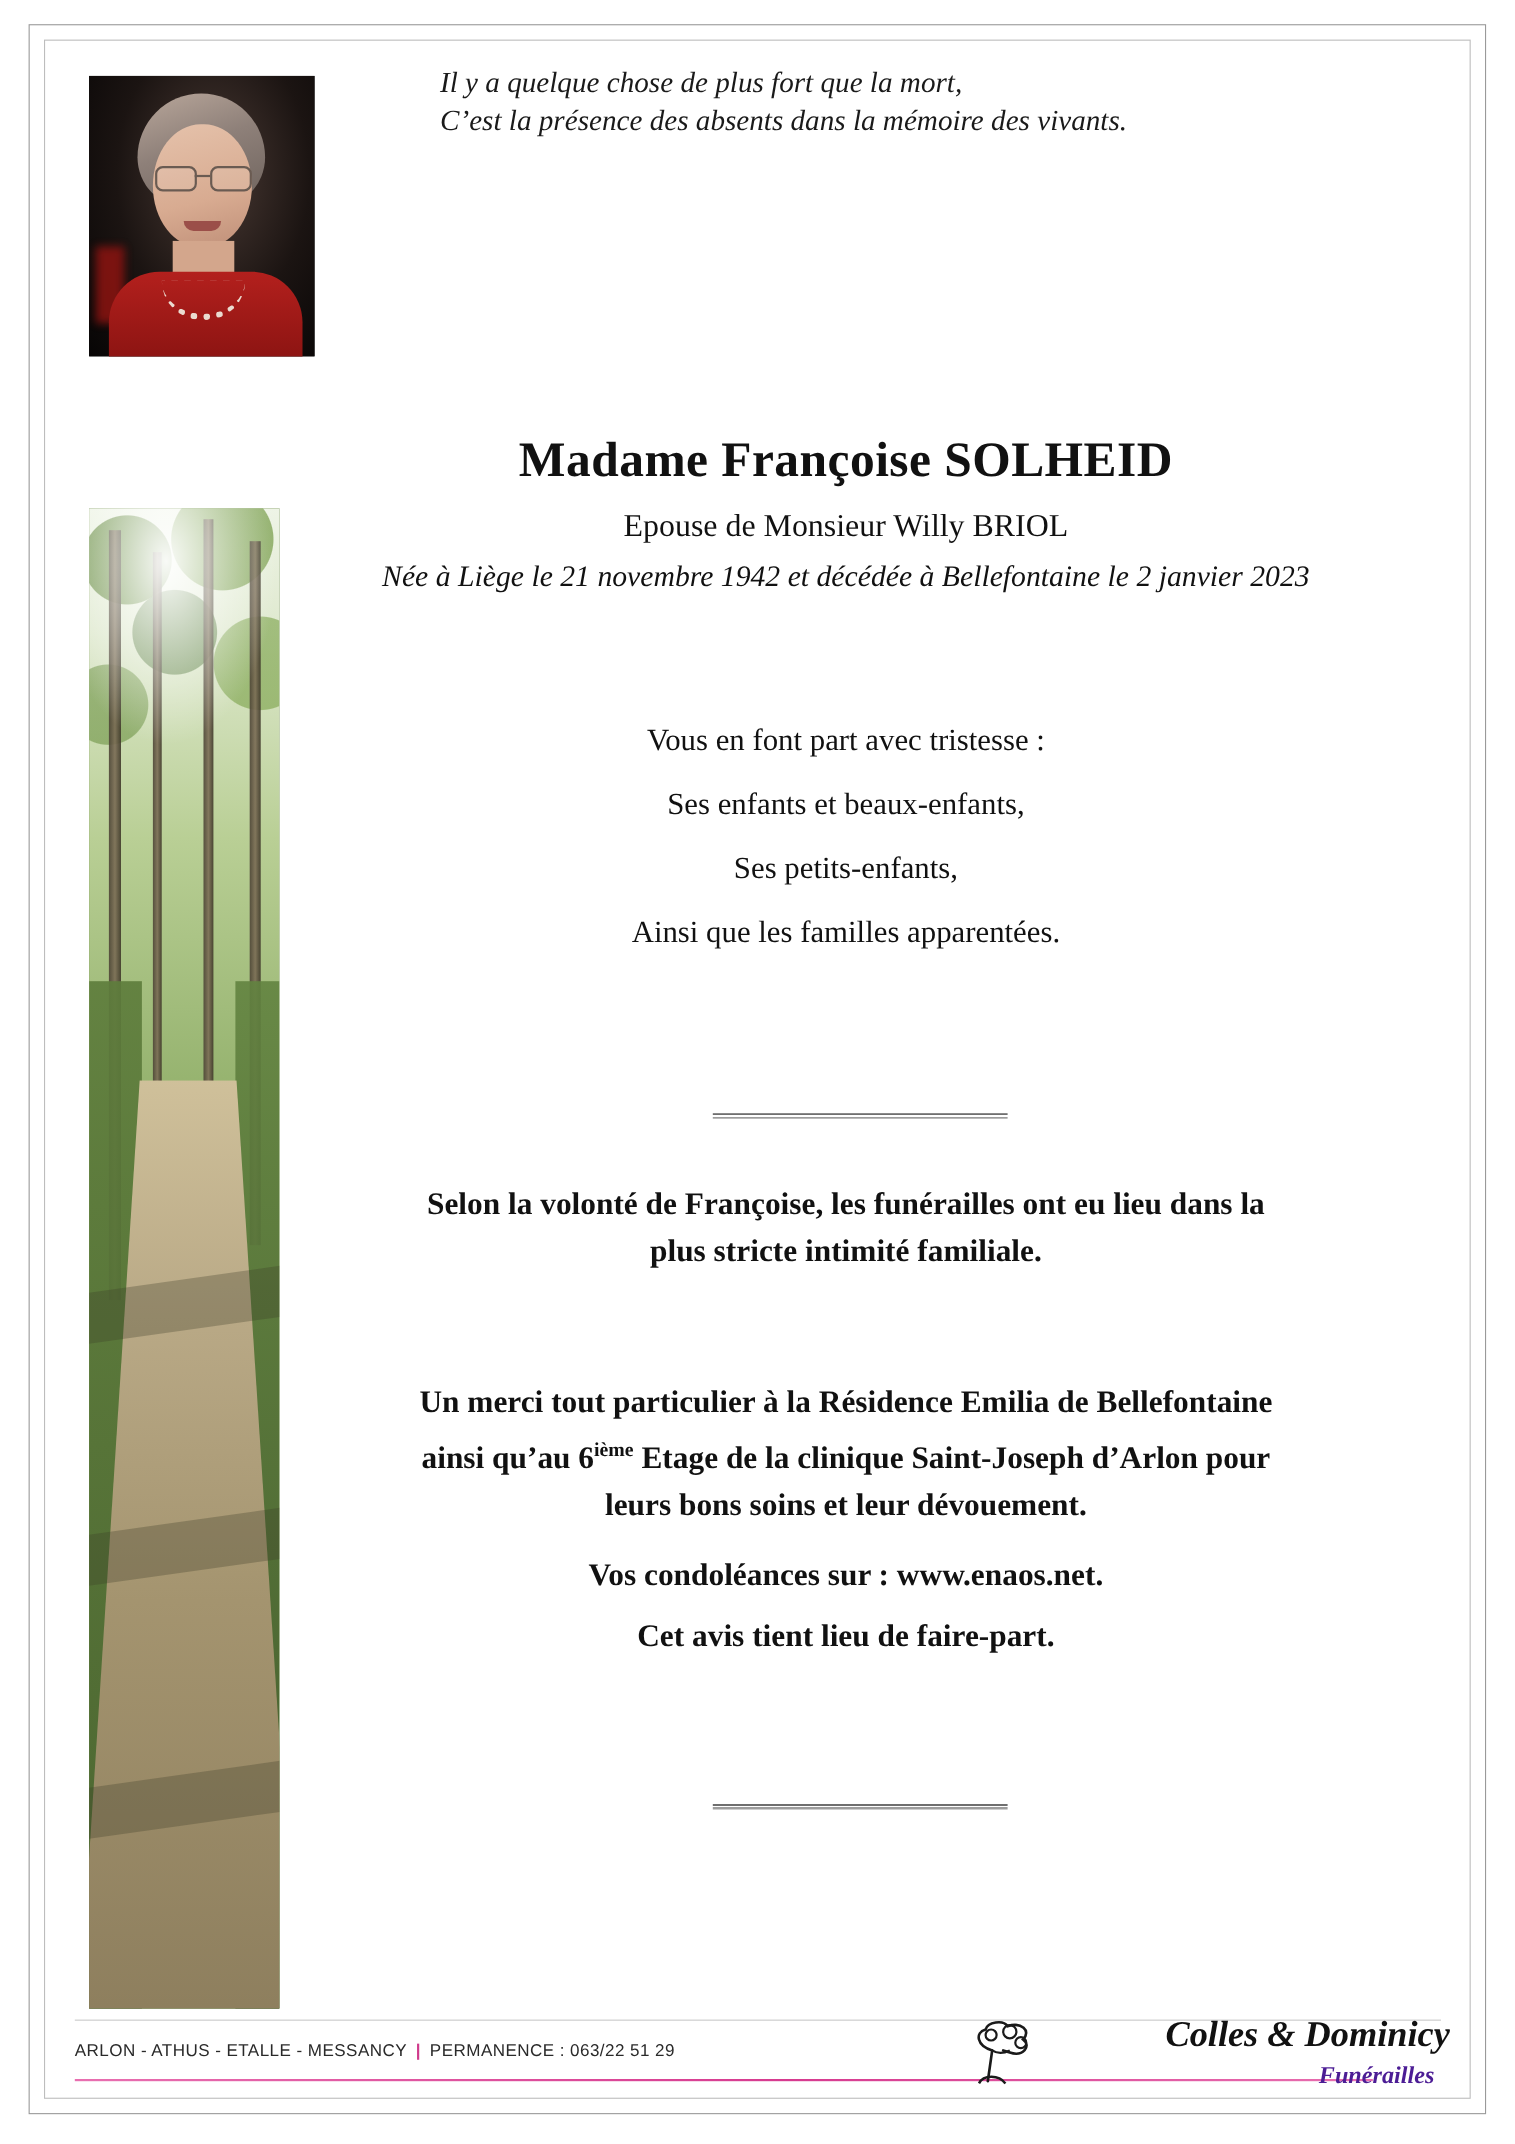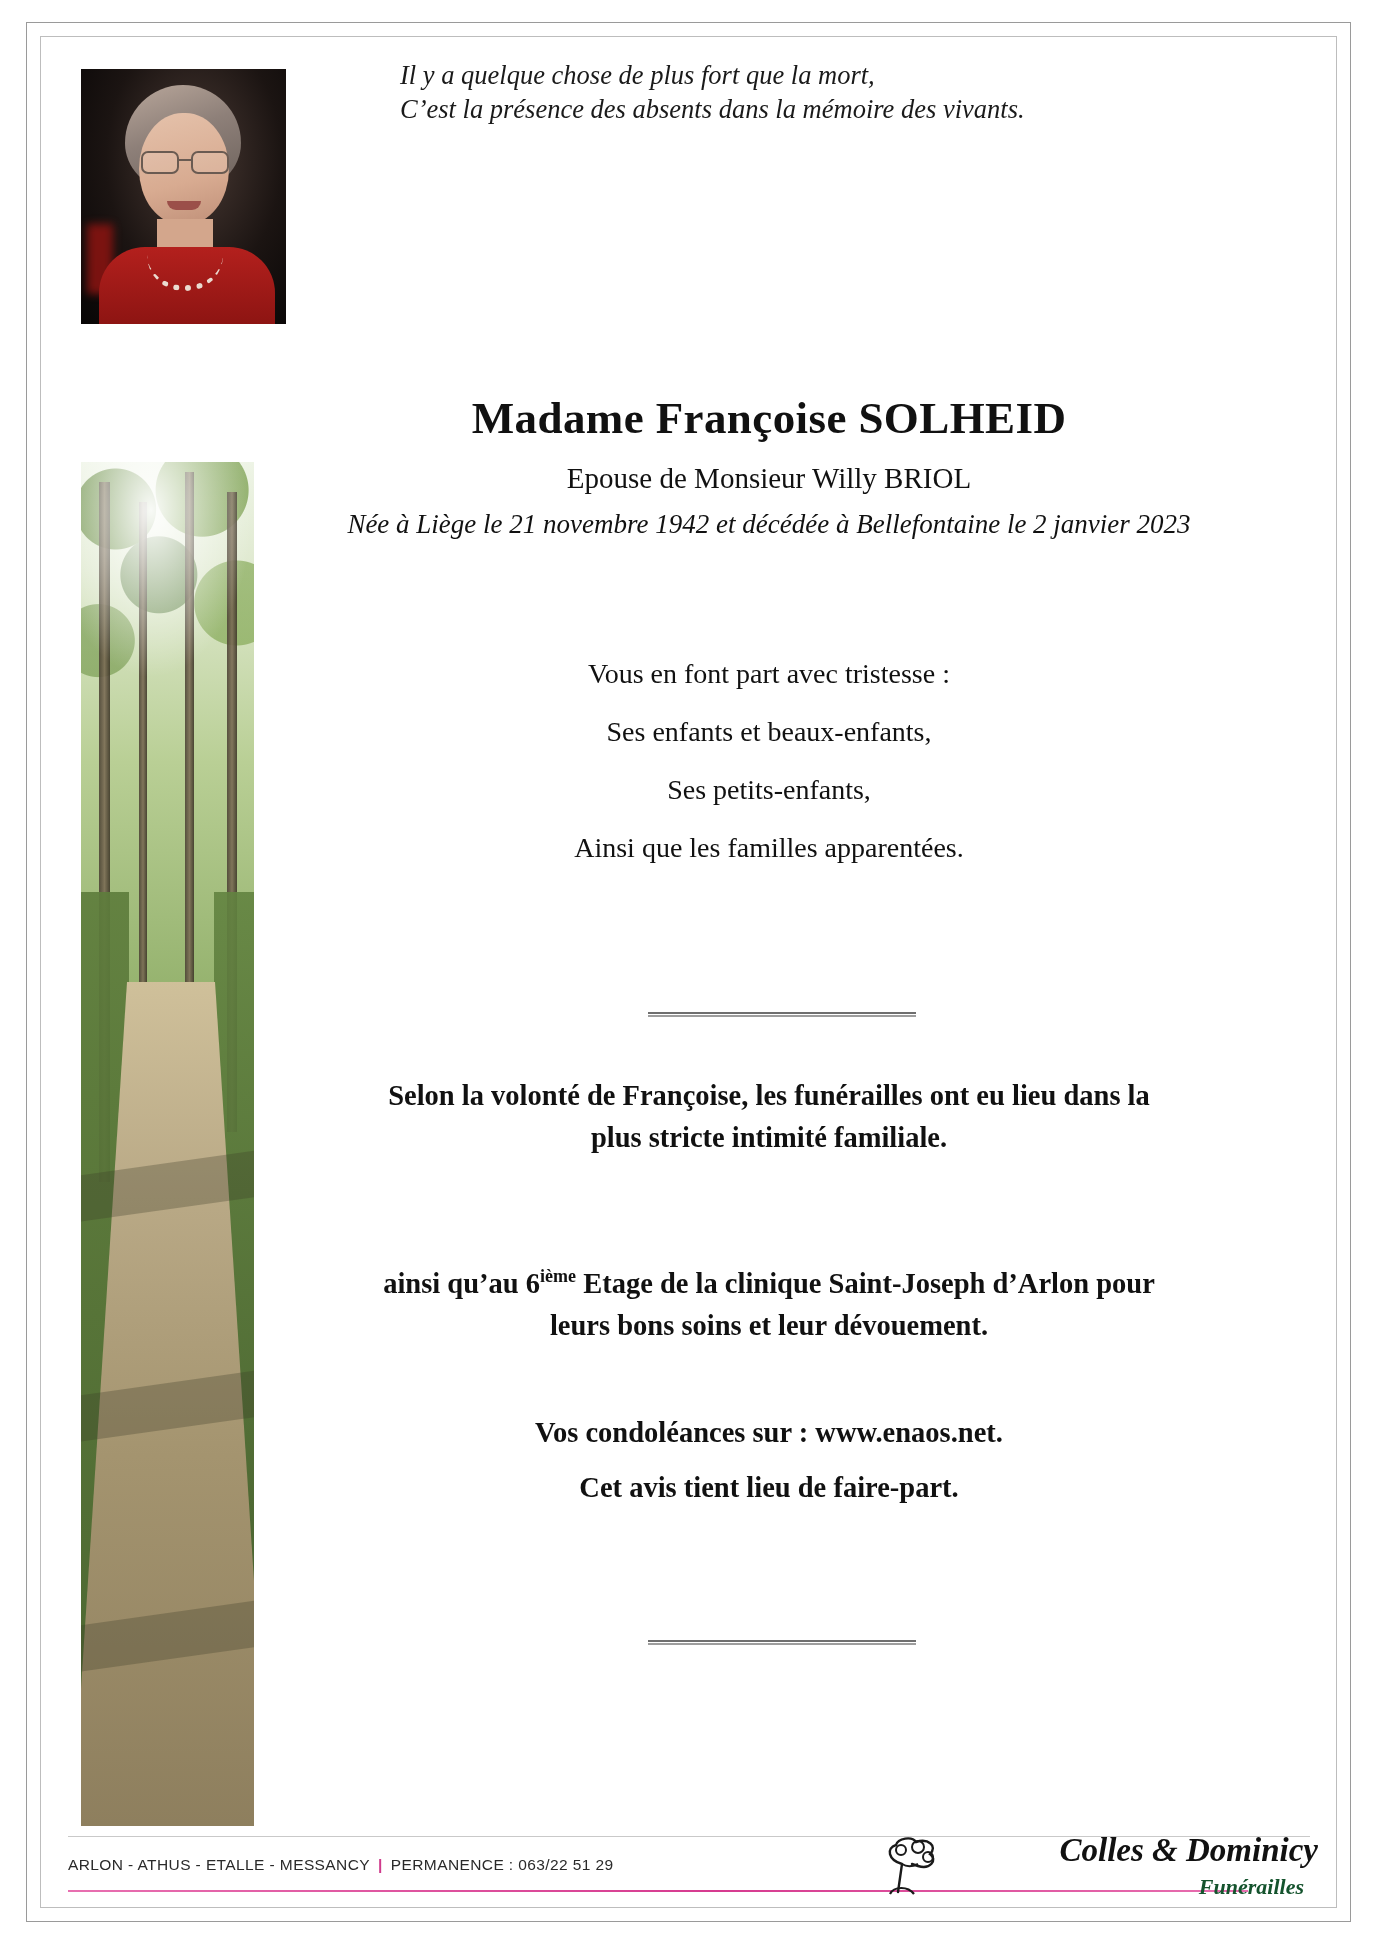--- a/index.html
+++ b/index.html
@@ -372,21 +372,21 @@
     white-space: nowrap;
   }
   .brand-sub {
     position: absolute;
     right: 14px;
     top: 42px;
     font-family: "Liberation Serif", serif;
     font-style: italic;
     font-weight: bold;
     font-size: 22px;
-    color: #14532d;
+    color: #4c1d95;
     white-space: nowrap;
   }
   .brand-tree {
     position: absolute;
     left: 10px;
     top: 2px;
     width: 86px;
     height: 74px;
   }
 </style>
@@ -449,20 +449,21 @@
     </div>
 
     <div class="divider d1"></div>
 
     <div class="bold-block b1">
       <div>Selon la volonté de Françoise, les funérailles ont eu lieu dans la</div>
       <div>plus stricte intimité familiale.</div>
     </div>
 
     <div class="bold-block b2">
+      <div>Un merci tout particulier à la Résidence Emilia de Bellefontaine</div>
       <div><span>ainsi qu’au 6</span><span class="sup">ième</span><span> Etage de la clinique Saint-Joseph d’Arlon pour</span></div>
       <div>leurs bons soins et leur dévouement.</div>
     </div>
 
     <div class="bold-block b3">Vos condoléances sur : www.enaos.net.</div>
     <div class="bold-block b4">Cet avis tient lieu de faire-part.</div>
 
     <div class="divider d2"></div>
   </div>
 

